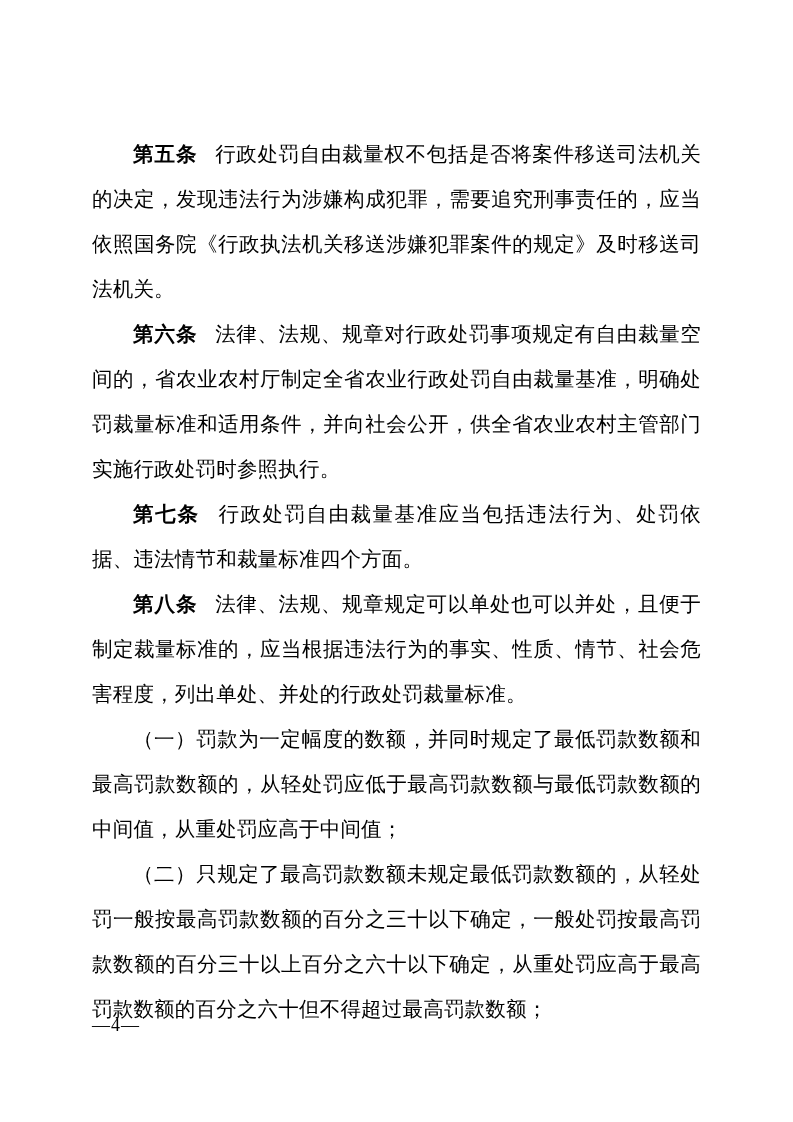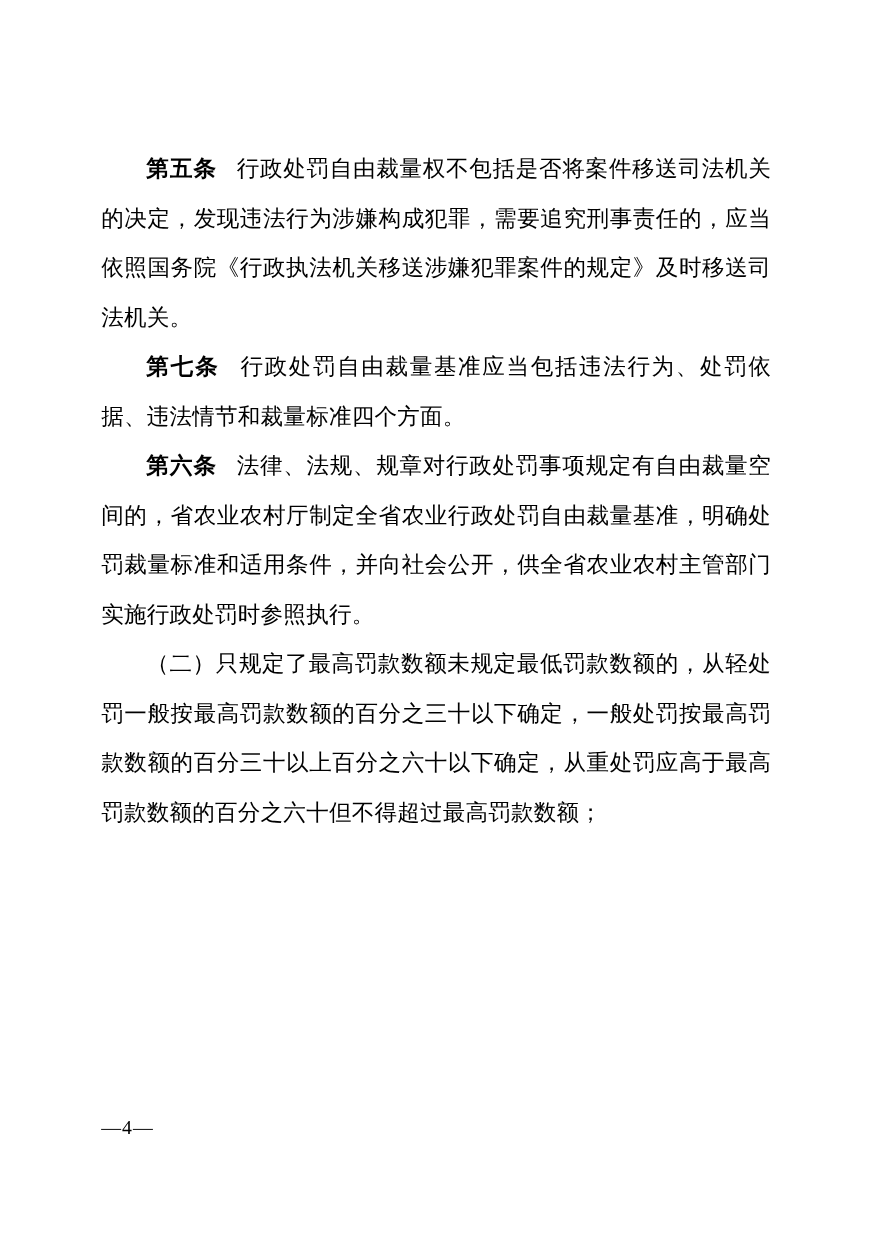--- a/index.html
+++ b/index.html
@@ -56,25 +56,27 @@
   }
 </style>
 </head>
 <body>
 
 <div class="page">
   <div class="body-text">
 
     <p class="para"><span class="art-label">第五条</span><span class="art-gap"></span><span>行政处罚自由裁量权不包括是否将案件移送司法机关的决定，发现违法行为涉嫌构成犯罪，需要追究刑事责任的，应当依照国务院《行政执法机关移送涉嫌犯罪案件的规定》及时移送司法机关。</span></p>
 
+    <p class="para"><span class="art-label">第六条</span><span class="art-gap"></span><span>法律、法规、规章对行政处罚事项规定有自由裁量空间的，省农业农村厅制定全省农业行政处罚自由裁量基准，明确处罚裁量标准和适用条件，并向社会公开，供全省农业农村主管部门实施行政处罚时参照执行。</span></p>
+
     <p class="para"><span class="art-label">第七条</span><span class="art-gap"></span><span>行政处罚自由裁量基准应当包括违法行为、处罚依据、违法情节和裁量标准四个方面。</span></p>
 
-    <p class="para"><span class="art-label">第六条</span><span class="art-gap"></span><span>法律、法规、规章对行政处罚事项规定有自由裁量空间的，省农业农村厅制定全省农业行政处罚自由裁量基准，明确处罚裁量标准和适用条件，并向社会公开，供全省农业农村主管部门实施行政处罚时参照执行。</span></p>
+    <p class="para"><span class="art-label">第八条</span><span class="art-gap"></span><span>法律、法规、规章规定可以单处也可以并处，且便于制定裁量标准的，应当根据违法行为的事实、性质、情节、社会危害程度，列出单处、并处的行政处罚裁量标准。</span></p>
 
 
-
+    <p class="para"><span>（一）罚款为一定幅度的数额，并同时规定了最低罚款数额和最高罚款数额的，从轻处罚应低于最高罚款数额与最低罚款数额的中间值，从重处罚应高于中间值；</span></p>
 
     <p class="para"><span>（二）只规定了最高罚款数额未规定最低罚款数额的，从轻处罚一般按最高罚款数额的百分之三十以下确定，一般处罚按最高罚款数额的百分三十以上百分之六十以下确定，从重处罚应高于最高罚款数额的百分之六十但不得超过最高罚款数额；</span></p>
 
   </div>
 </div>
 
 <div class="footer">—4—</div>
 
 </body></html>

